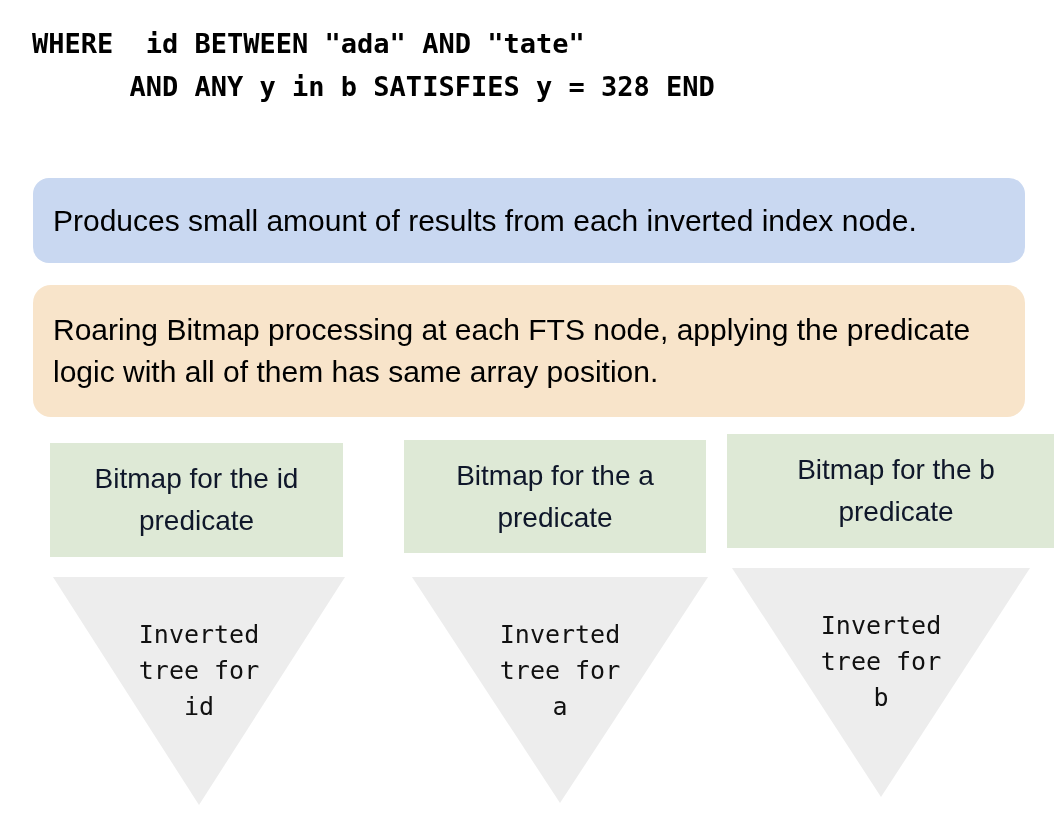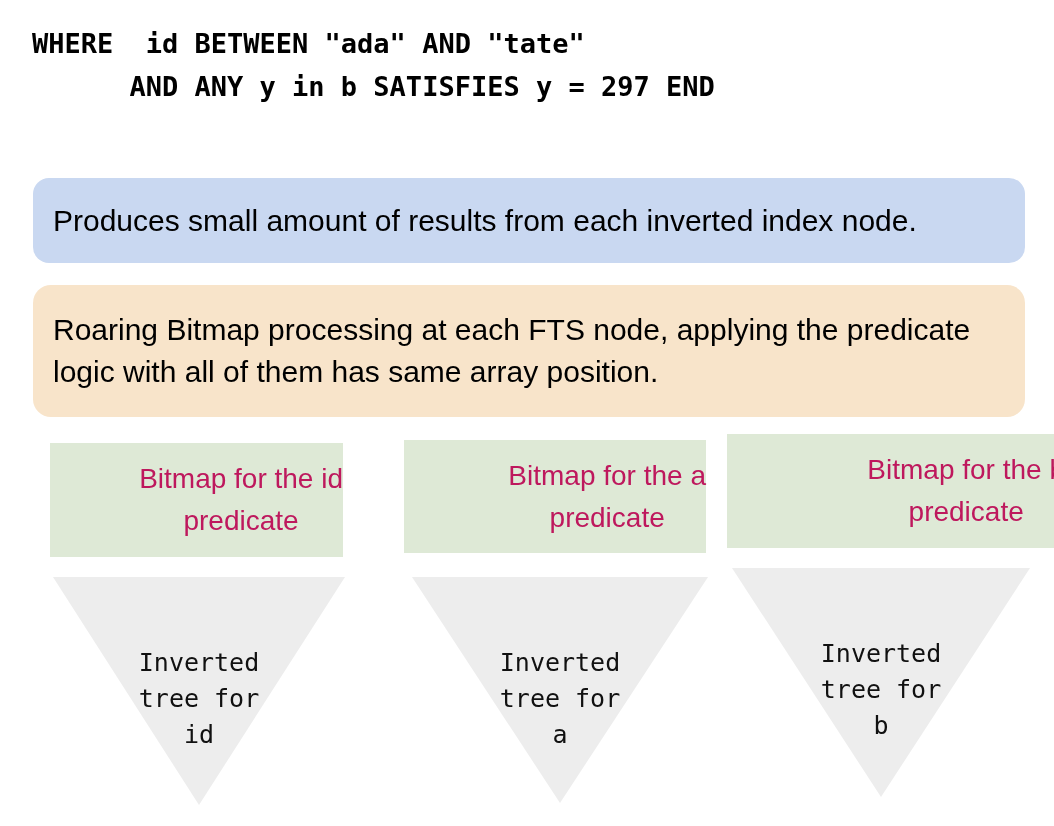--- a/index.html
+++ b/index.html
@@ -56,59 +56,59 @@
     background: #f8e4ca;
     border-radius: 18px;
   }
 
   
   .bitmap-box {
     position: absolute;
     background: #dee9d6;
     display: flex;
     align-items: center;
-    justify-content: flex-end;
+    justify-content: center;
     text-align: center;
     font-size: 28px;
     line-height: 42px;
-    color: #be185d;
+    color: #0f172a;
     white-space: pre-line;
   }
   .bitmap-box.col-id { left: 50px;  top: 443px; width: 293px; height: 114px; }
   .bitmap-box.col-a  { left: 404px; top: 440px; width: 302px; height: 113px; }
   .bitmap-box.col-b  { left: 727px; top: 434px; width: 338px; height: 114px; }
 
   
   .tree-triangle {
     position: absolute;
     background: #ededed;
     clip-path: polygon(0 0, 100% 0, 50% 100%);
     display: flex;
     justify-content: center;
   }
   .tree-triangle .tree-label {
-    margin-top: 68px;
+    margin-top: 40px;
     font-family: "DejaVu Sans Mono", monospace;
     font-weight: 500;
     font-size: 25px;
     line-height: 36px;
     color: #111111;
     text-align: center;
     white-space: pre-line;
   }
   .tree-triangle.col-id { left: 53px;  top: 577px; width: 292px; height: 228px; }
   .tree-triangle.col-a  { left: 412px; top: 577px; width: 296px; height: 226px; }
   .tree-triangle.col-b  { left: 732px; top: 568px; width: 298px; height: 229px; }
 </style>
 </head>
 <body>
 
 <div class="canvas">
 
-  <pre class="query-code"><div>WHERE  id BETWEEN "ada" AND "tate"</div><div>      AND ANY y in b SATISFIES y = 297 END</div></pre>
+  <pre class="query-code"><div>WHERE  id BETWEEN "ada" AND "tate"</div><div>      AND ANY y in b SATISFIES y = 328 END</div></pre>
 
   <div class="note-box blue">
     <span>Produces small amount of results from each inverted index node.</span>
   </div>
 
   <div class="note-box peach">
     <span>Roaring Bitmap processing at each FTS node, applying the predicate logic with all of them has same array position.</span>
   </div>
 
   <div class="bitmap-box col-id">

